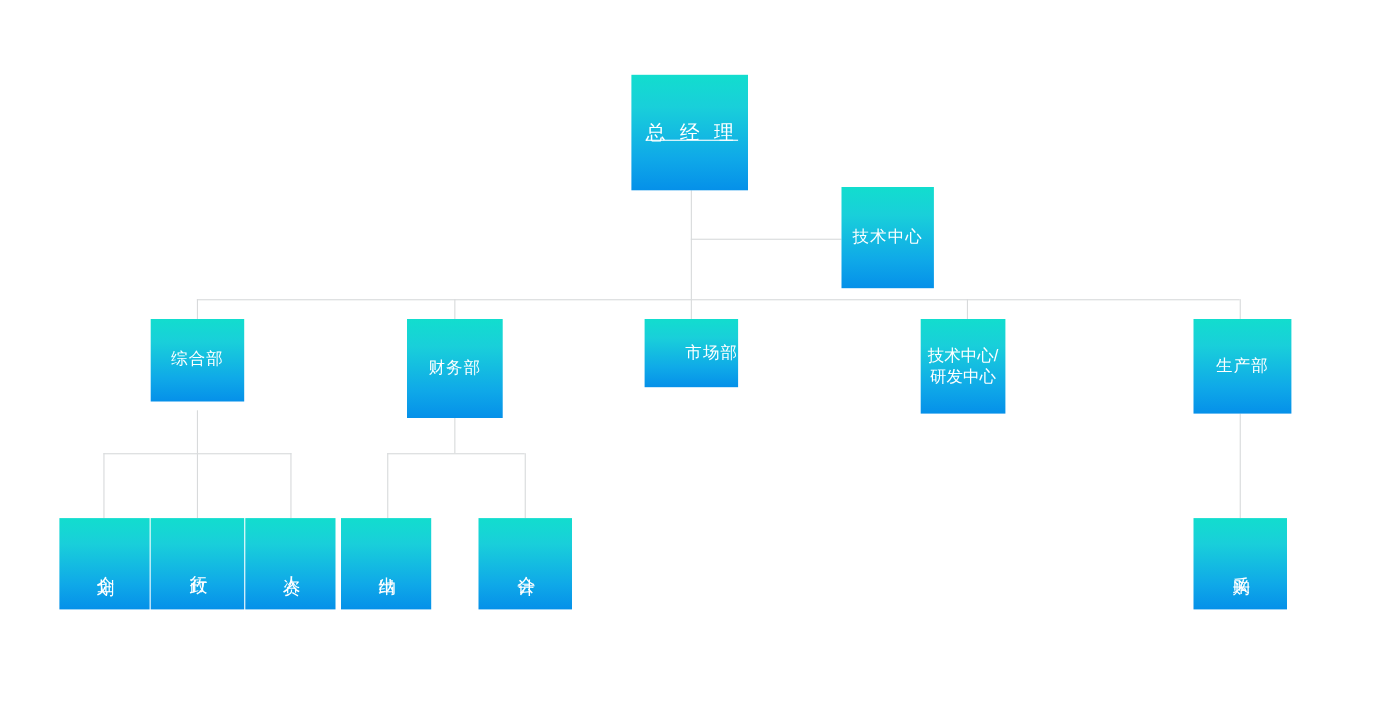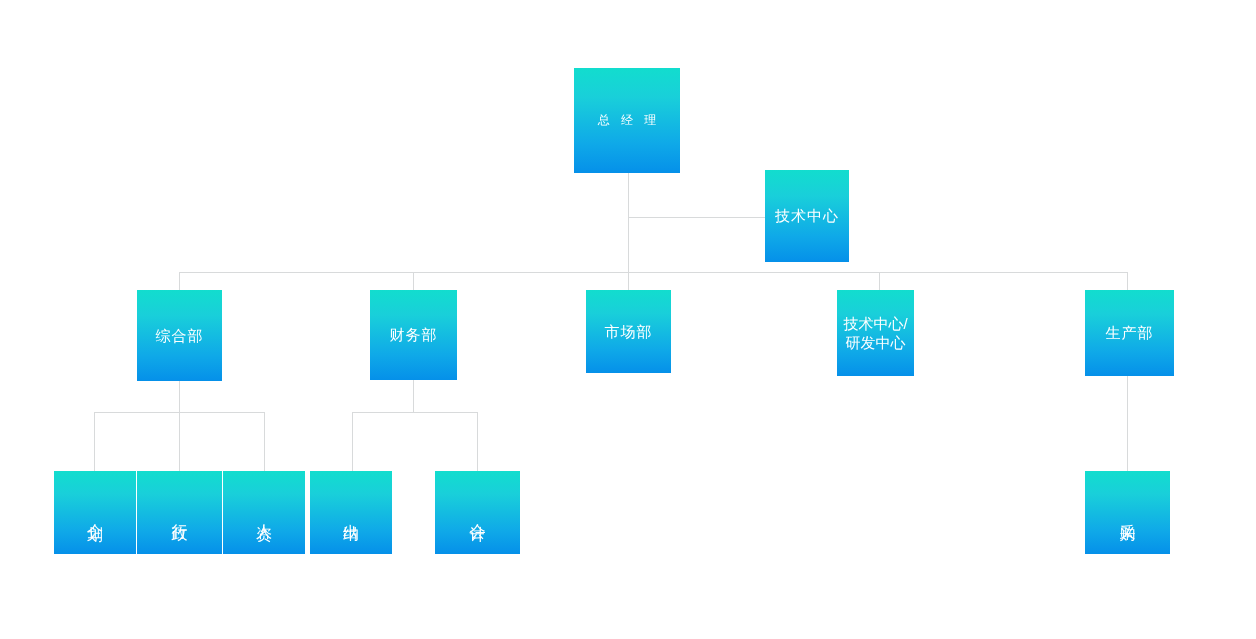--- a/index.html
+++ b/index.html
@@ -29,22 +29,23 @@
     line-height: 1.28;
     z-index: 3;
     user-select: none;
   }
   .node .node-label {
     display: block;
     white-space: pre-line;
   }
   .node.horiz .node-label {
     letter-spacing: 4px;
-    font-size: 12px;
+    font-size: 18px;
     text-indent: 4px;
+    text-decoration: underline;
   }
   .node.plain .node-label {
     font-size: 15px;
     letter-spacing: 1px;
   }
   .node.two-line .node-label {
     font-size: 15px;
     letter-spacing: 0px;
   }
   
@@ -99,29 +100,29 @@
   <div class="line v" style="left:1127px; top:376px; height:95px;"></div>
 
   <div class="node horiz" style="left:574px; top:68px; width:106px; height:105px;">
     <span class="node-label">总 经 理</span>
   </div>
 
   <div class="node plain" style="left:765px; top:170px; width:84px; height:92px;">
     <span class="node-label">技术中心</span>
   </div>
 
-  <div class="node plain" style="left:137px; top:290px; width:85px; height:91px;">
+  <div class="node plain" style="left:137px; top:290px; width:85px; height:75px;font-family:Liberation Serif, serif;">
     <span class="node-label">综合部</span>
   </div>
 
   <div class="node plain" style="left:370px; top:290px; width:87px; height:90px;">
     <span class="node-label">财务部</span>
   </div>
 
-  <div class="node plain" style="left:586px; top:290px; width:85px; height:83px;">
+  <div class="node plain" style="left:586px; top:290px; width:85px; height:62px;justify-content:flex-end;">
     <span class="node-label">市场部</span>
   </div>
 
   <div class="node two-line" style="left:837px; top:290px; width:77px; height:86px;">
     <span class="node-label">技术中心/
 研发中心</span>
   </div>
 
   <div class="node plain" style="left:1085px; top:290px; width:89px; height:86px;">
     <span class="node-label">生产部</span>

